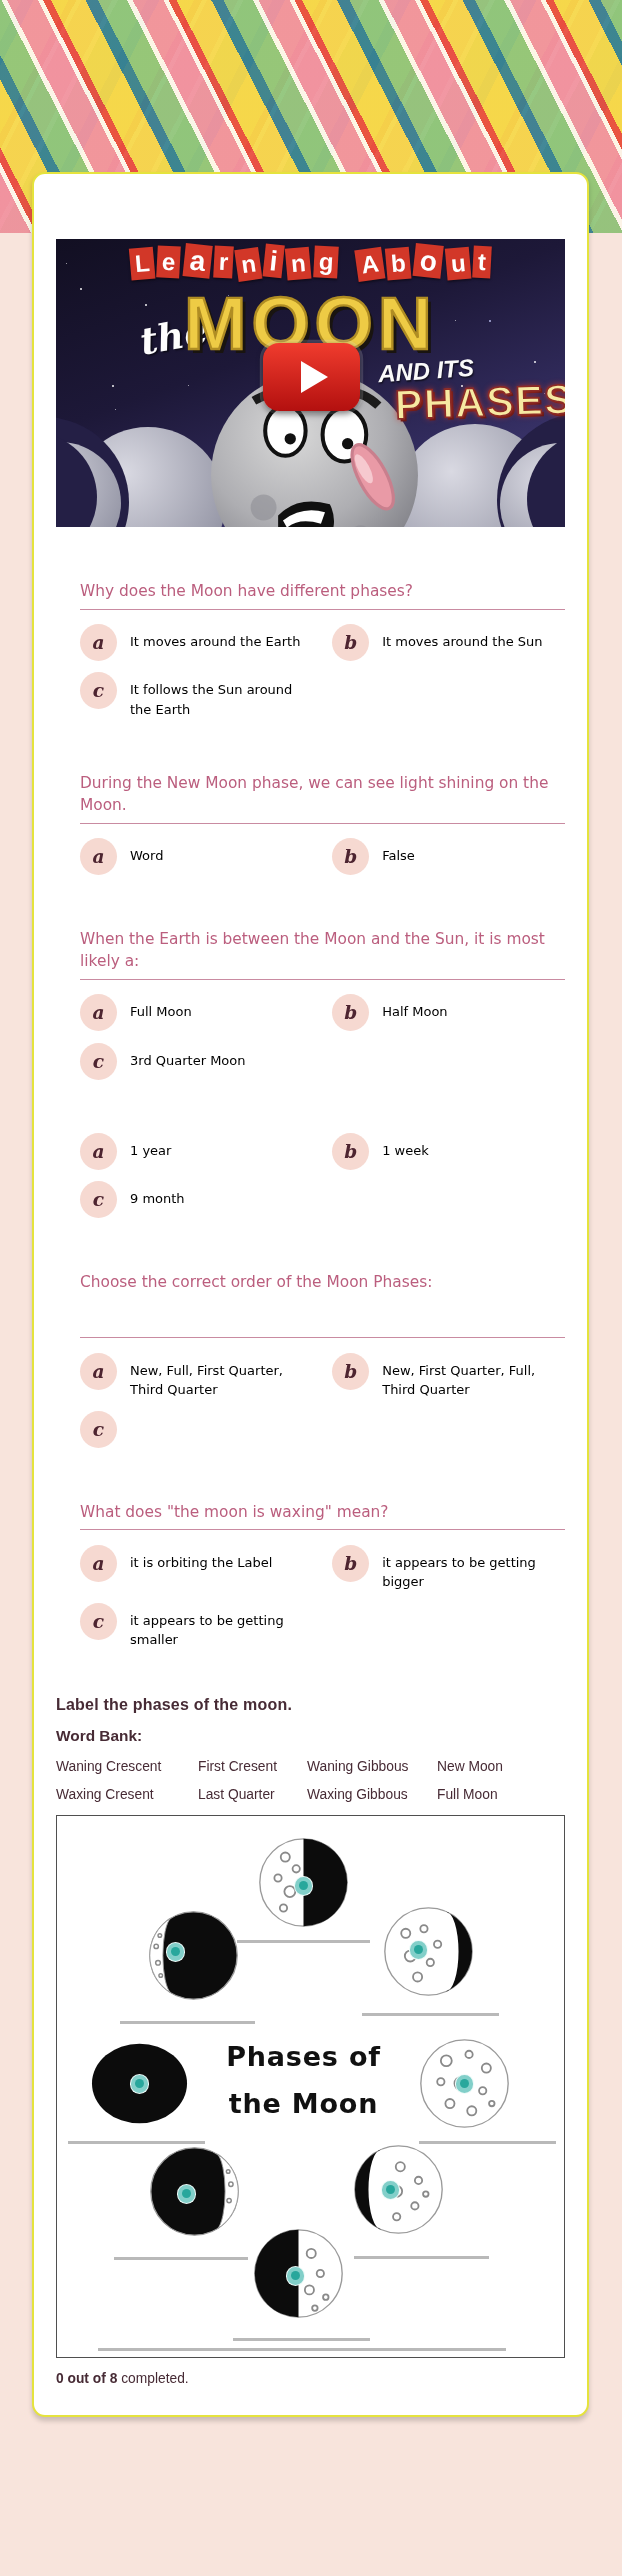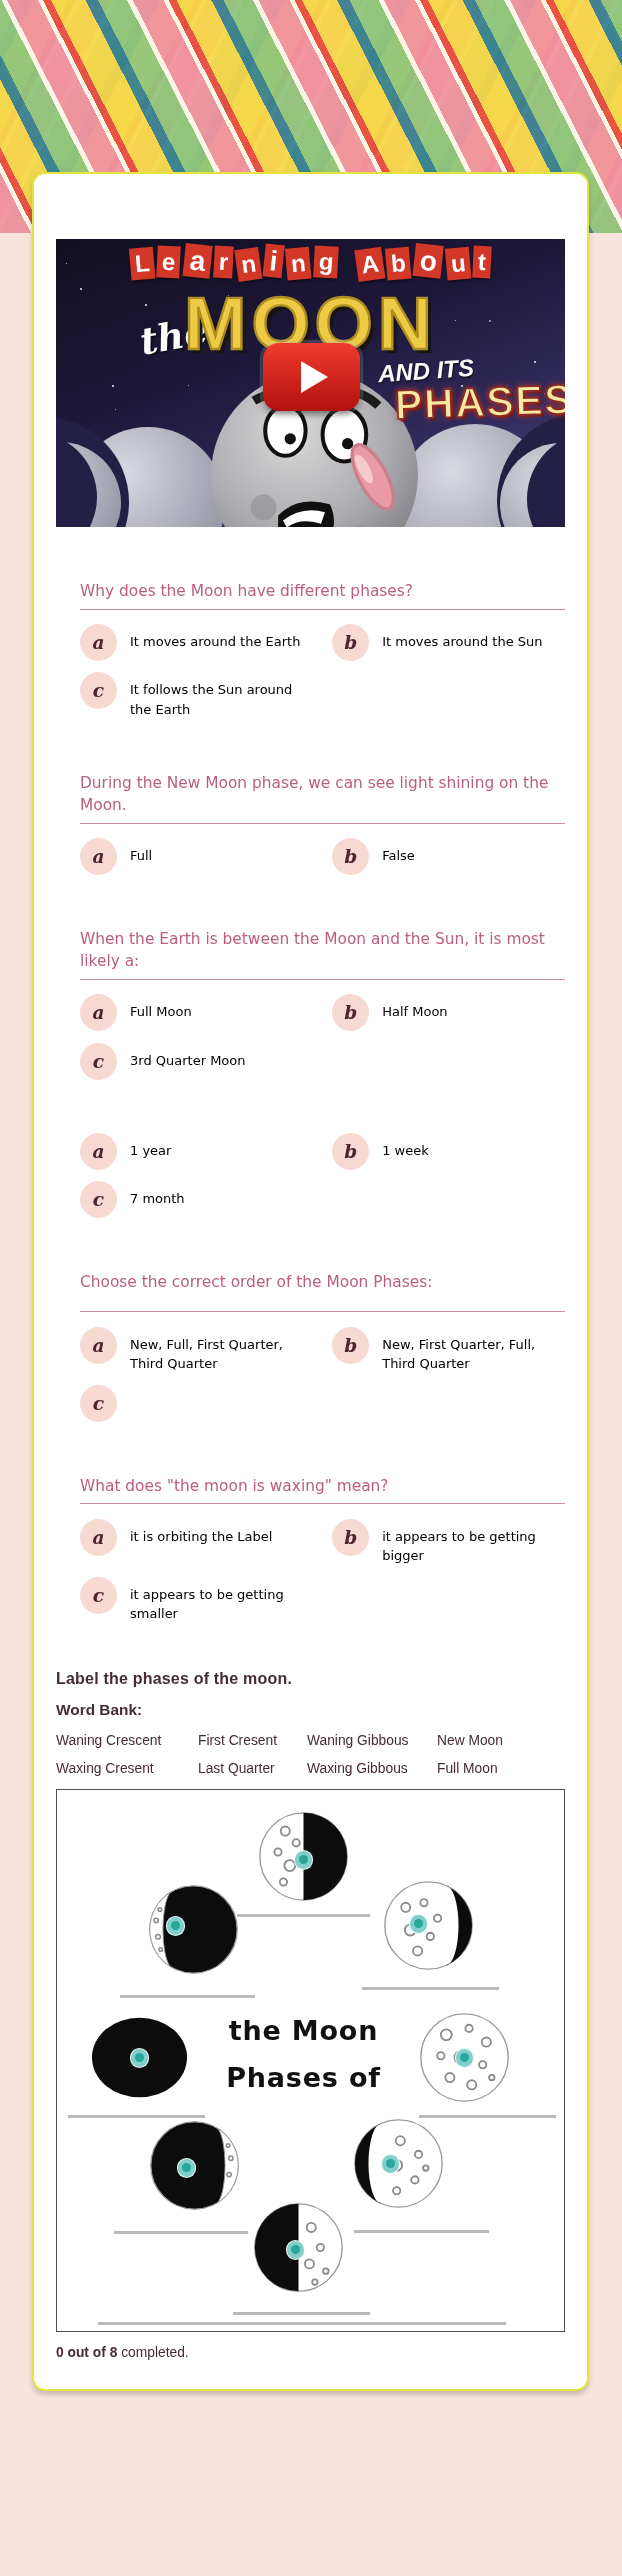--- a/index.html
+++ b/index.html
@@ -101,21 +101,21 @@
     border-top: 16px solid transparent; border-bottom: 16px solid transparent; margin-left: 6.5px; }
 
   
   .question { margin-top: 53px; margin-left: 24px; }
   .q-title {
     font-family: "DejaVu Sans", sans-serif;
     font-size: 15.4px; line-height: 22px; font-weight: 500;
     color: #bb5e7e; padding-bottom: 6.5px;
     border-bottom: 0.8px solid #c98ba1;
   }
-  .q-title.spaced { padding-bottom: 18px; }
+  .q-title.spaced { padding-bottom: 44px; }
   .options { margin-top: 14.6px; display: grid; grid-template-columns: 52% 48%; row-gap: 11.3px; }
   .option { display: flex; align-items: flex-start; gap: 13px; cursor: pointer; }
   .opt-circle { flex: 0 0 37px; width: 37px; height: 37px; border-radius: 50%;
     background: #f6d9d1; display: flex; align-items: center; justify-content: center;
     font-family: "DejaVu Serif", serif; font-style: italic; font-weight: 700;
     font-size: 18.6px; color: #4d2430; }
   .opt-text { font-family: "DejaVu Sans", sans-serif; font-size: 13px; line-height: 19.4px;
     color: #000000; padding-top: 8px; max-width: 186px; }
 
   
@@ -235,21 +235,21 @@
         <div class="opt-text">It follows the Sun around the Earth</div>
       </div>
     </div>
   </div>
 
   <div class="question">
     <div class="q-title">During the New Moon phase, we can see light shining on the Moon.</div>
     <div class="options">
       <div class="option">
         <div class="opt-circle">a</div>
-        <div class="opt-text">Full</div>
+        <div class="opt-text">Word</div>
       </div>
       <div class="option">
         <div class="opt-circle">b</div>
         <div class="opt-text">False</div>
       </div>
     </div>
   </div>
 
   <div class="question">
     <div class="q-title">When the Earth is between the Moon and the Sun, it is most likely a:</div>
@@ -274,21 +274,21 @@
       <div class="option">
         <div class="opt-circle">a</div>
         <div class="opt-text">1 year</div>
       </div>
       <div class="option">
         <div class="opt-circle">b</div>
         <div class="opt-text">1 week</div>
       </div>
       <div class="option">
         <div class="opt-circle">c</div>
-        <div class="opt-text">7 month</div>
+        <div class="opt-text">9 month</div>
       </div>
     </div>
   </div>
 
   <div class="question">
     <div class="q-title spaced">Choose the correct order of the Moon Phases:</div>
     <div class="options">
       <div class="option">
         <div class="opt-circle">a</div>
         <div class="opt-text">New, Full, First Quarter, Third Quarter</div>
@@ -447,22 +447,22 @@
       <div class="dline" style="left:63px;  top:205px; width:135px;"></div>
       <div class="dline" style="left:305px; top:197px; width:137px;"></div>
       <div class="dline" style="left:11.3px;  top:325px; width:137px;"></div>
       <div class="dline" style="left:362px; top:325px; width:137px;"></div>
       <div class="dline" style="left:57px;  top:441px; width:134px;"></div>
       <div class="dline" style="left:297px; top:440px; width:135px;"></div>
       <div class="dline" style="left:176px; top:522px; width:137px;"></div>
       <div class="dline" style="left:41px;  top:532px; width:408px;"></div>
 
       <div class="dg-title">
+        <div>Phases of</div>
         <div>the Moon</div>
-        <div>Phases of</div>
       </div>
 
       <div class="dot" style="left:237px; top:60px;"></div>
       <div class="dot" style="left:109px; top:126px;"></div>
       <div class="dot" style="left:352px; top:124px;"></div>
       <div class="dot" style="left:73px;  top:258px;"></div>
       <div class="dot" style="left:398px; top:258px;"></div>
       <div class="dot" style="left:120px; top:368px;"></div>
       <div class="dot" style="left:324px; top:364px;"></div>
       <div class="dot" style="left:229px; top:450px;"></div>

